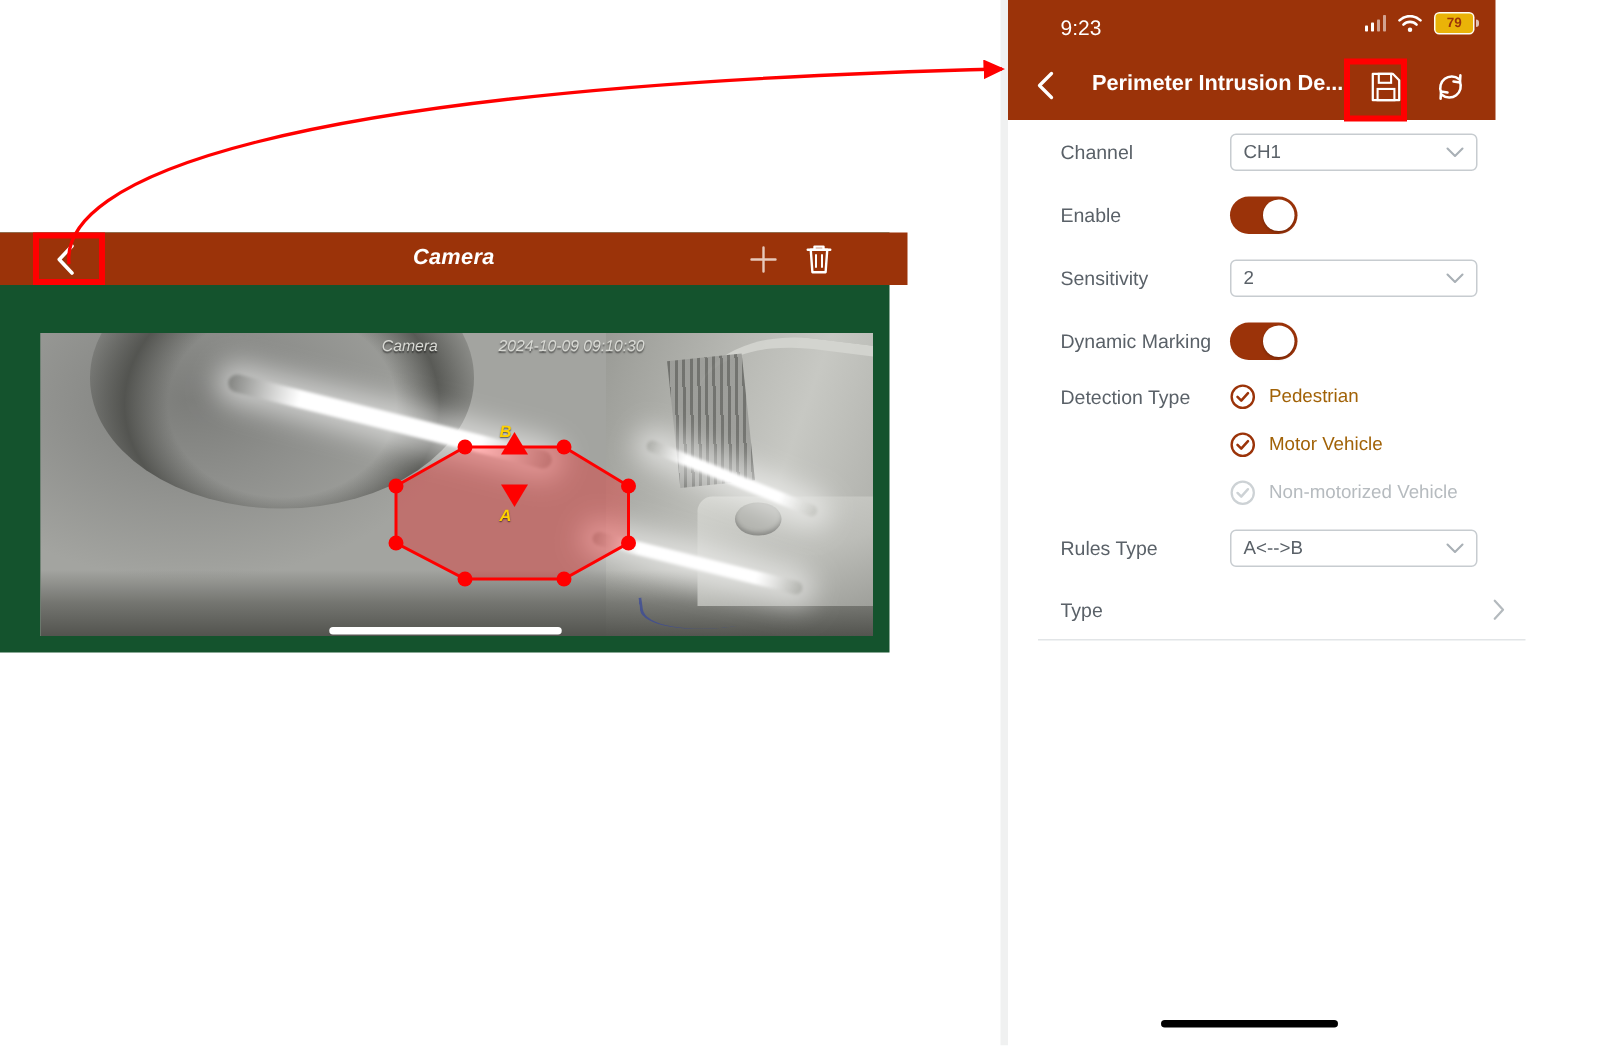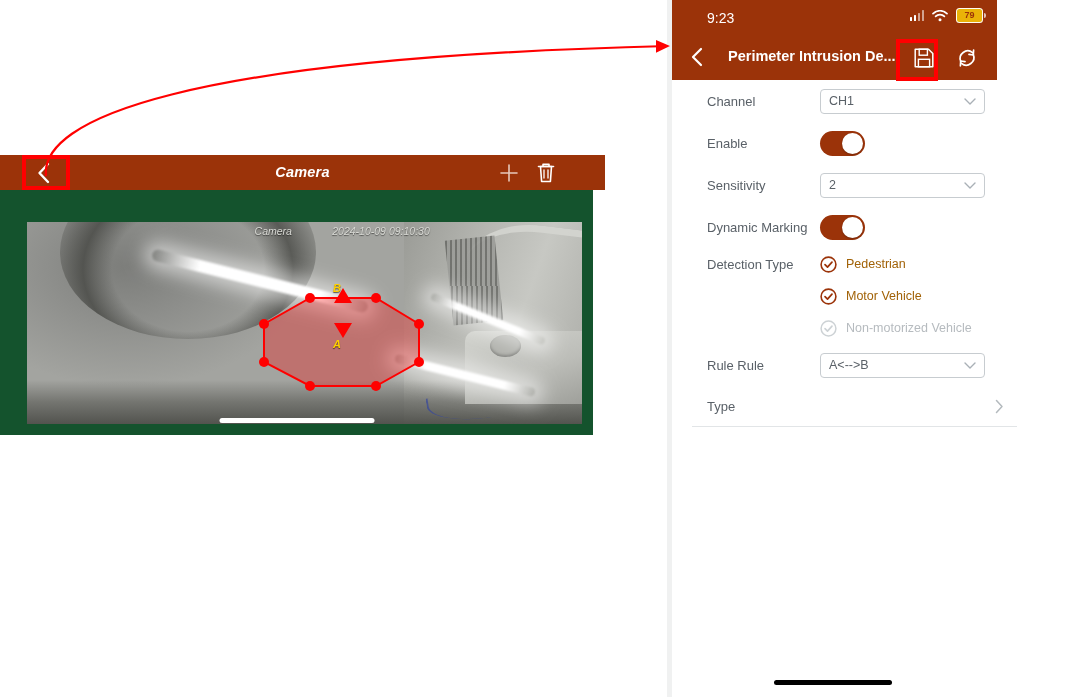--- a/index.html
+++ b/index.html
@@ -557,21 +557,21 @@
           <circle cx="8.5" cy="8.5" r="7.4" fill="none" stroke="#cdd2d5" stroke-width="1.5"></circle>
           <path d="M5 8.6 L7.5 11.1 L12 6.1" fill="none" stroke="#cdd2d5" stroke-width="1.6" stroke-linecap="round" stroke-linejoin="round"></path>
         </svg>
         <span class="det-text">Non-motorized Vehicle</span>
       </div>
     </div>
 
 
 
     <div class="form-row">
-      <div class="form-label">Rule Rule</div>
+      <div class="form-label">Rules Type</div>
       <div class="sel sel-wide">
         <span>A&lt;--&gt;B</span>
         <svg class="chev" width="12" height="7" viewBox="0 0 12 7">
           <path d="M1 1 L6 6 L11 1" fill="none" stroke="#a9b0b6" stroke-width="1.4" stroke-linecap="round" stroke-linejoin="round"></path>
         </svg>
       </div>
     </div>
 
     <div id="rules-row">
       <div class="form-label">Type</div>

